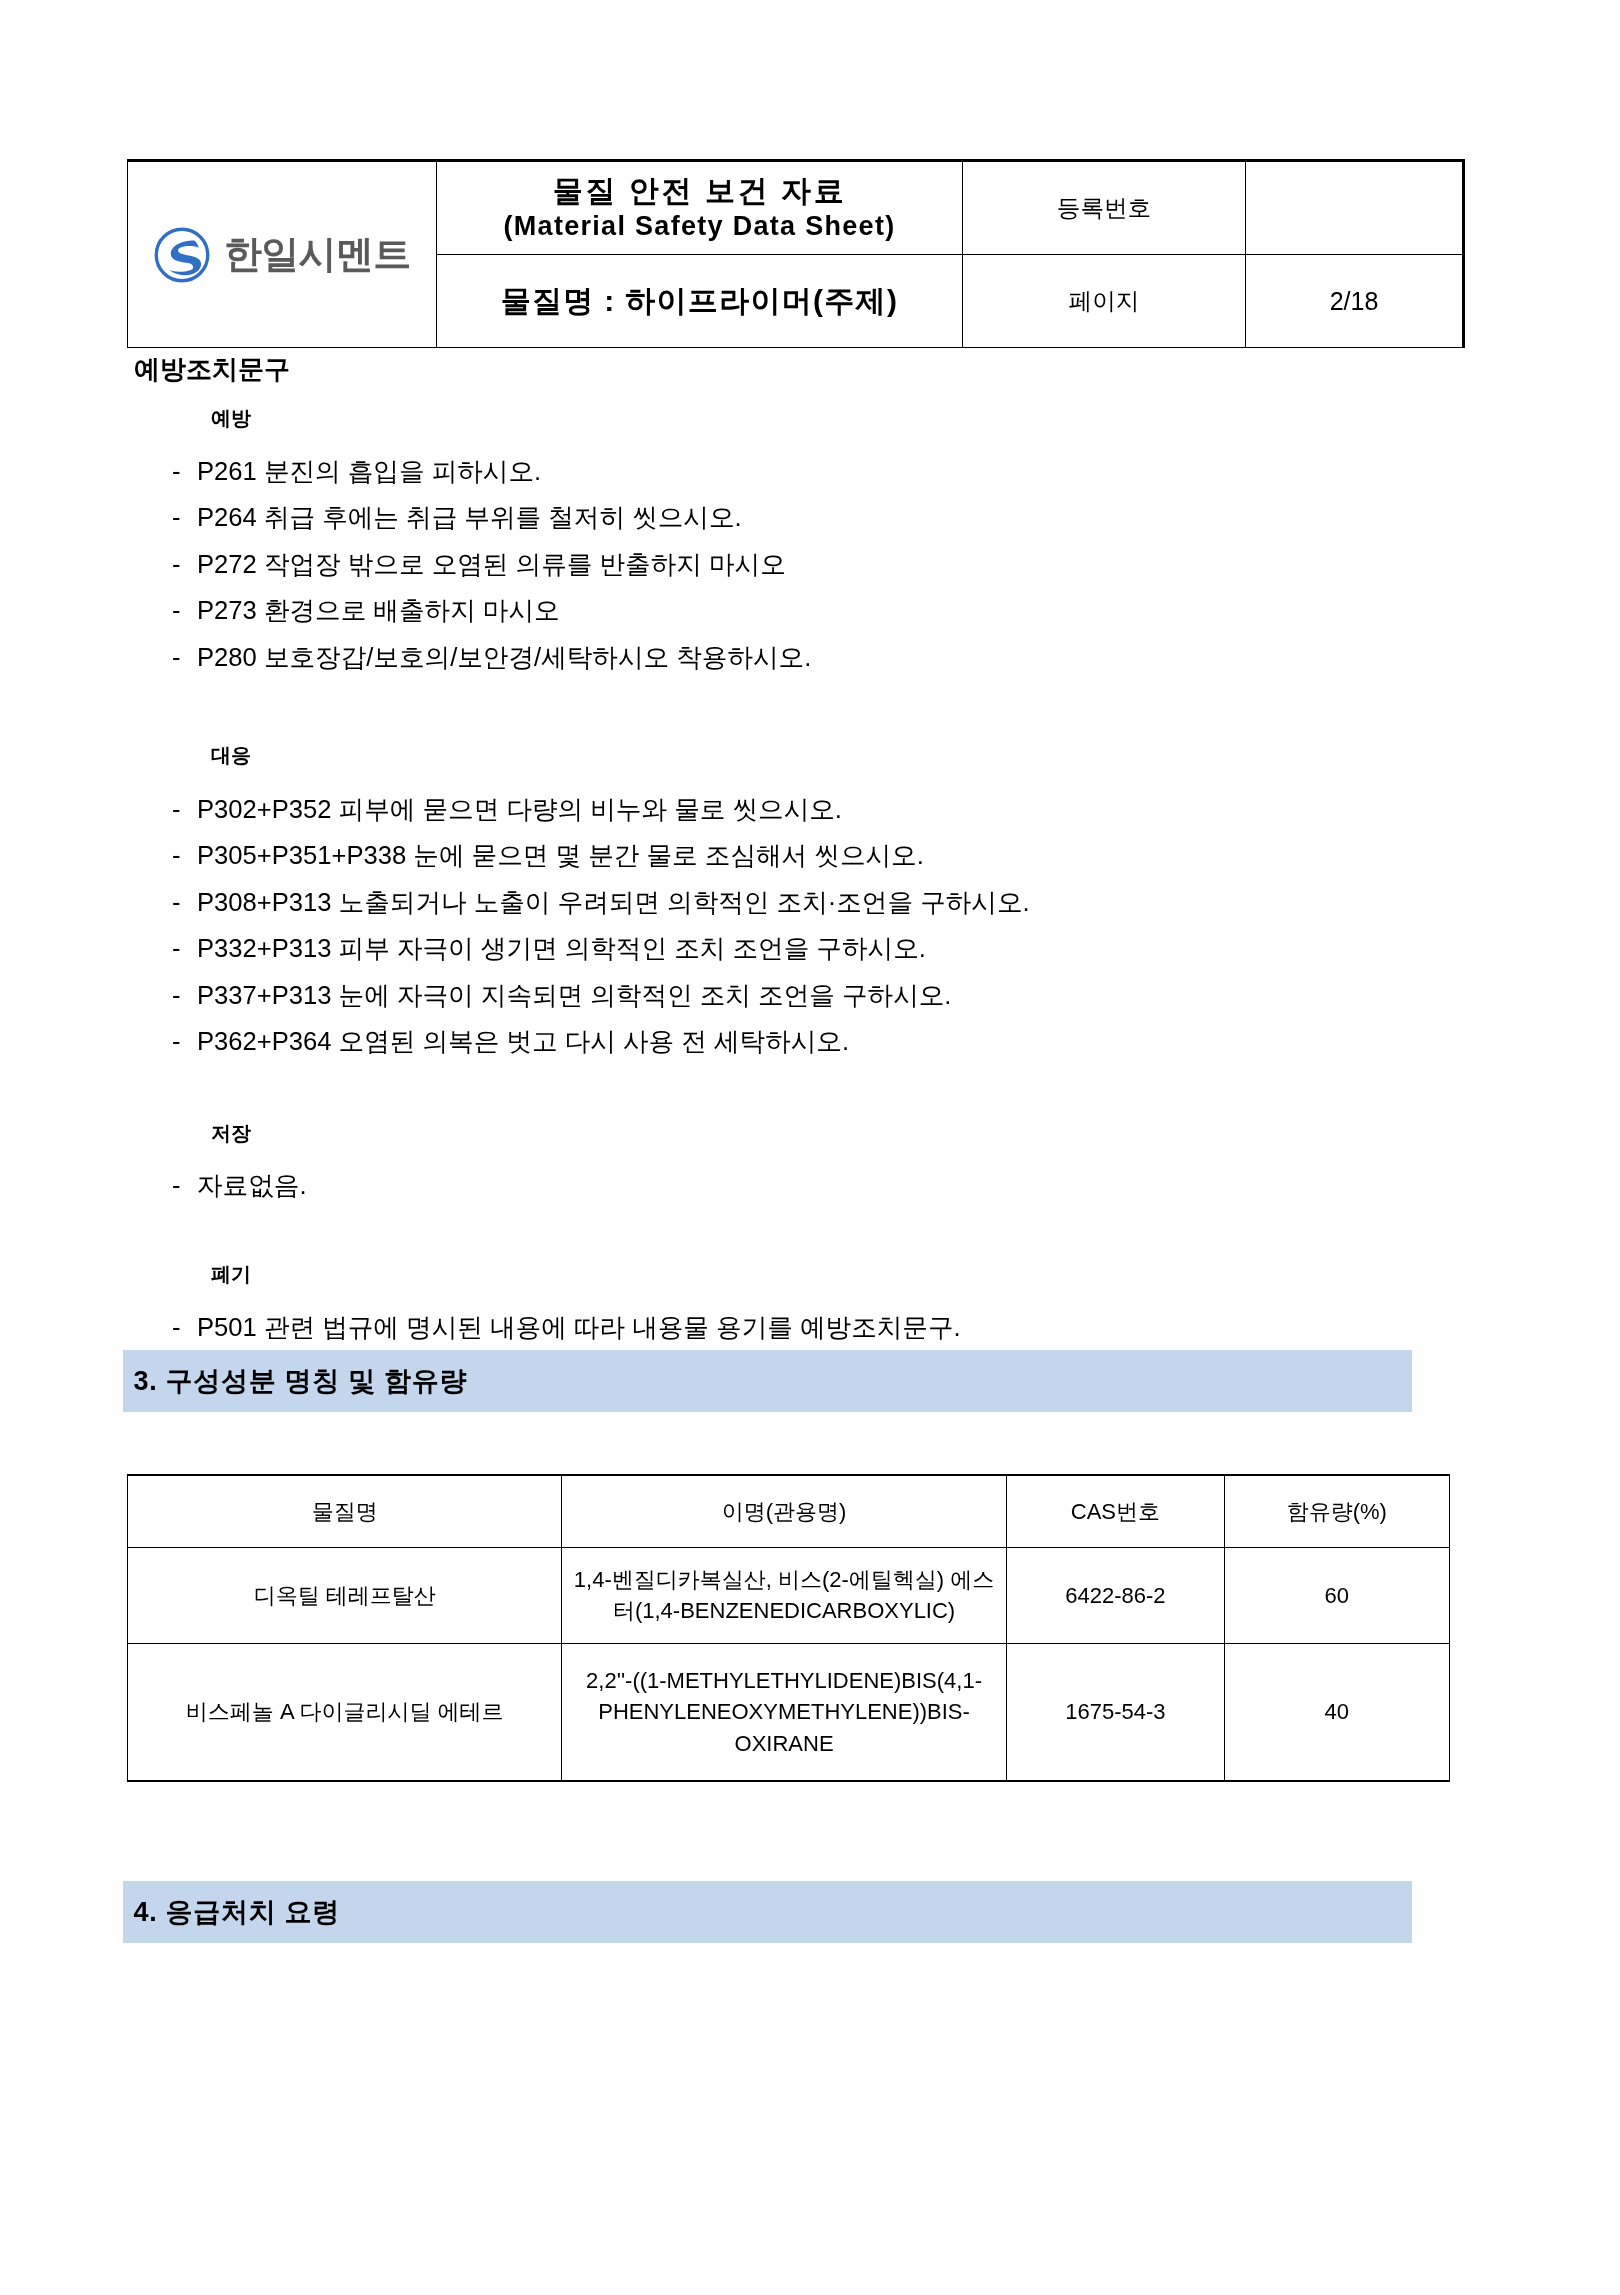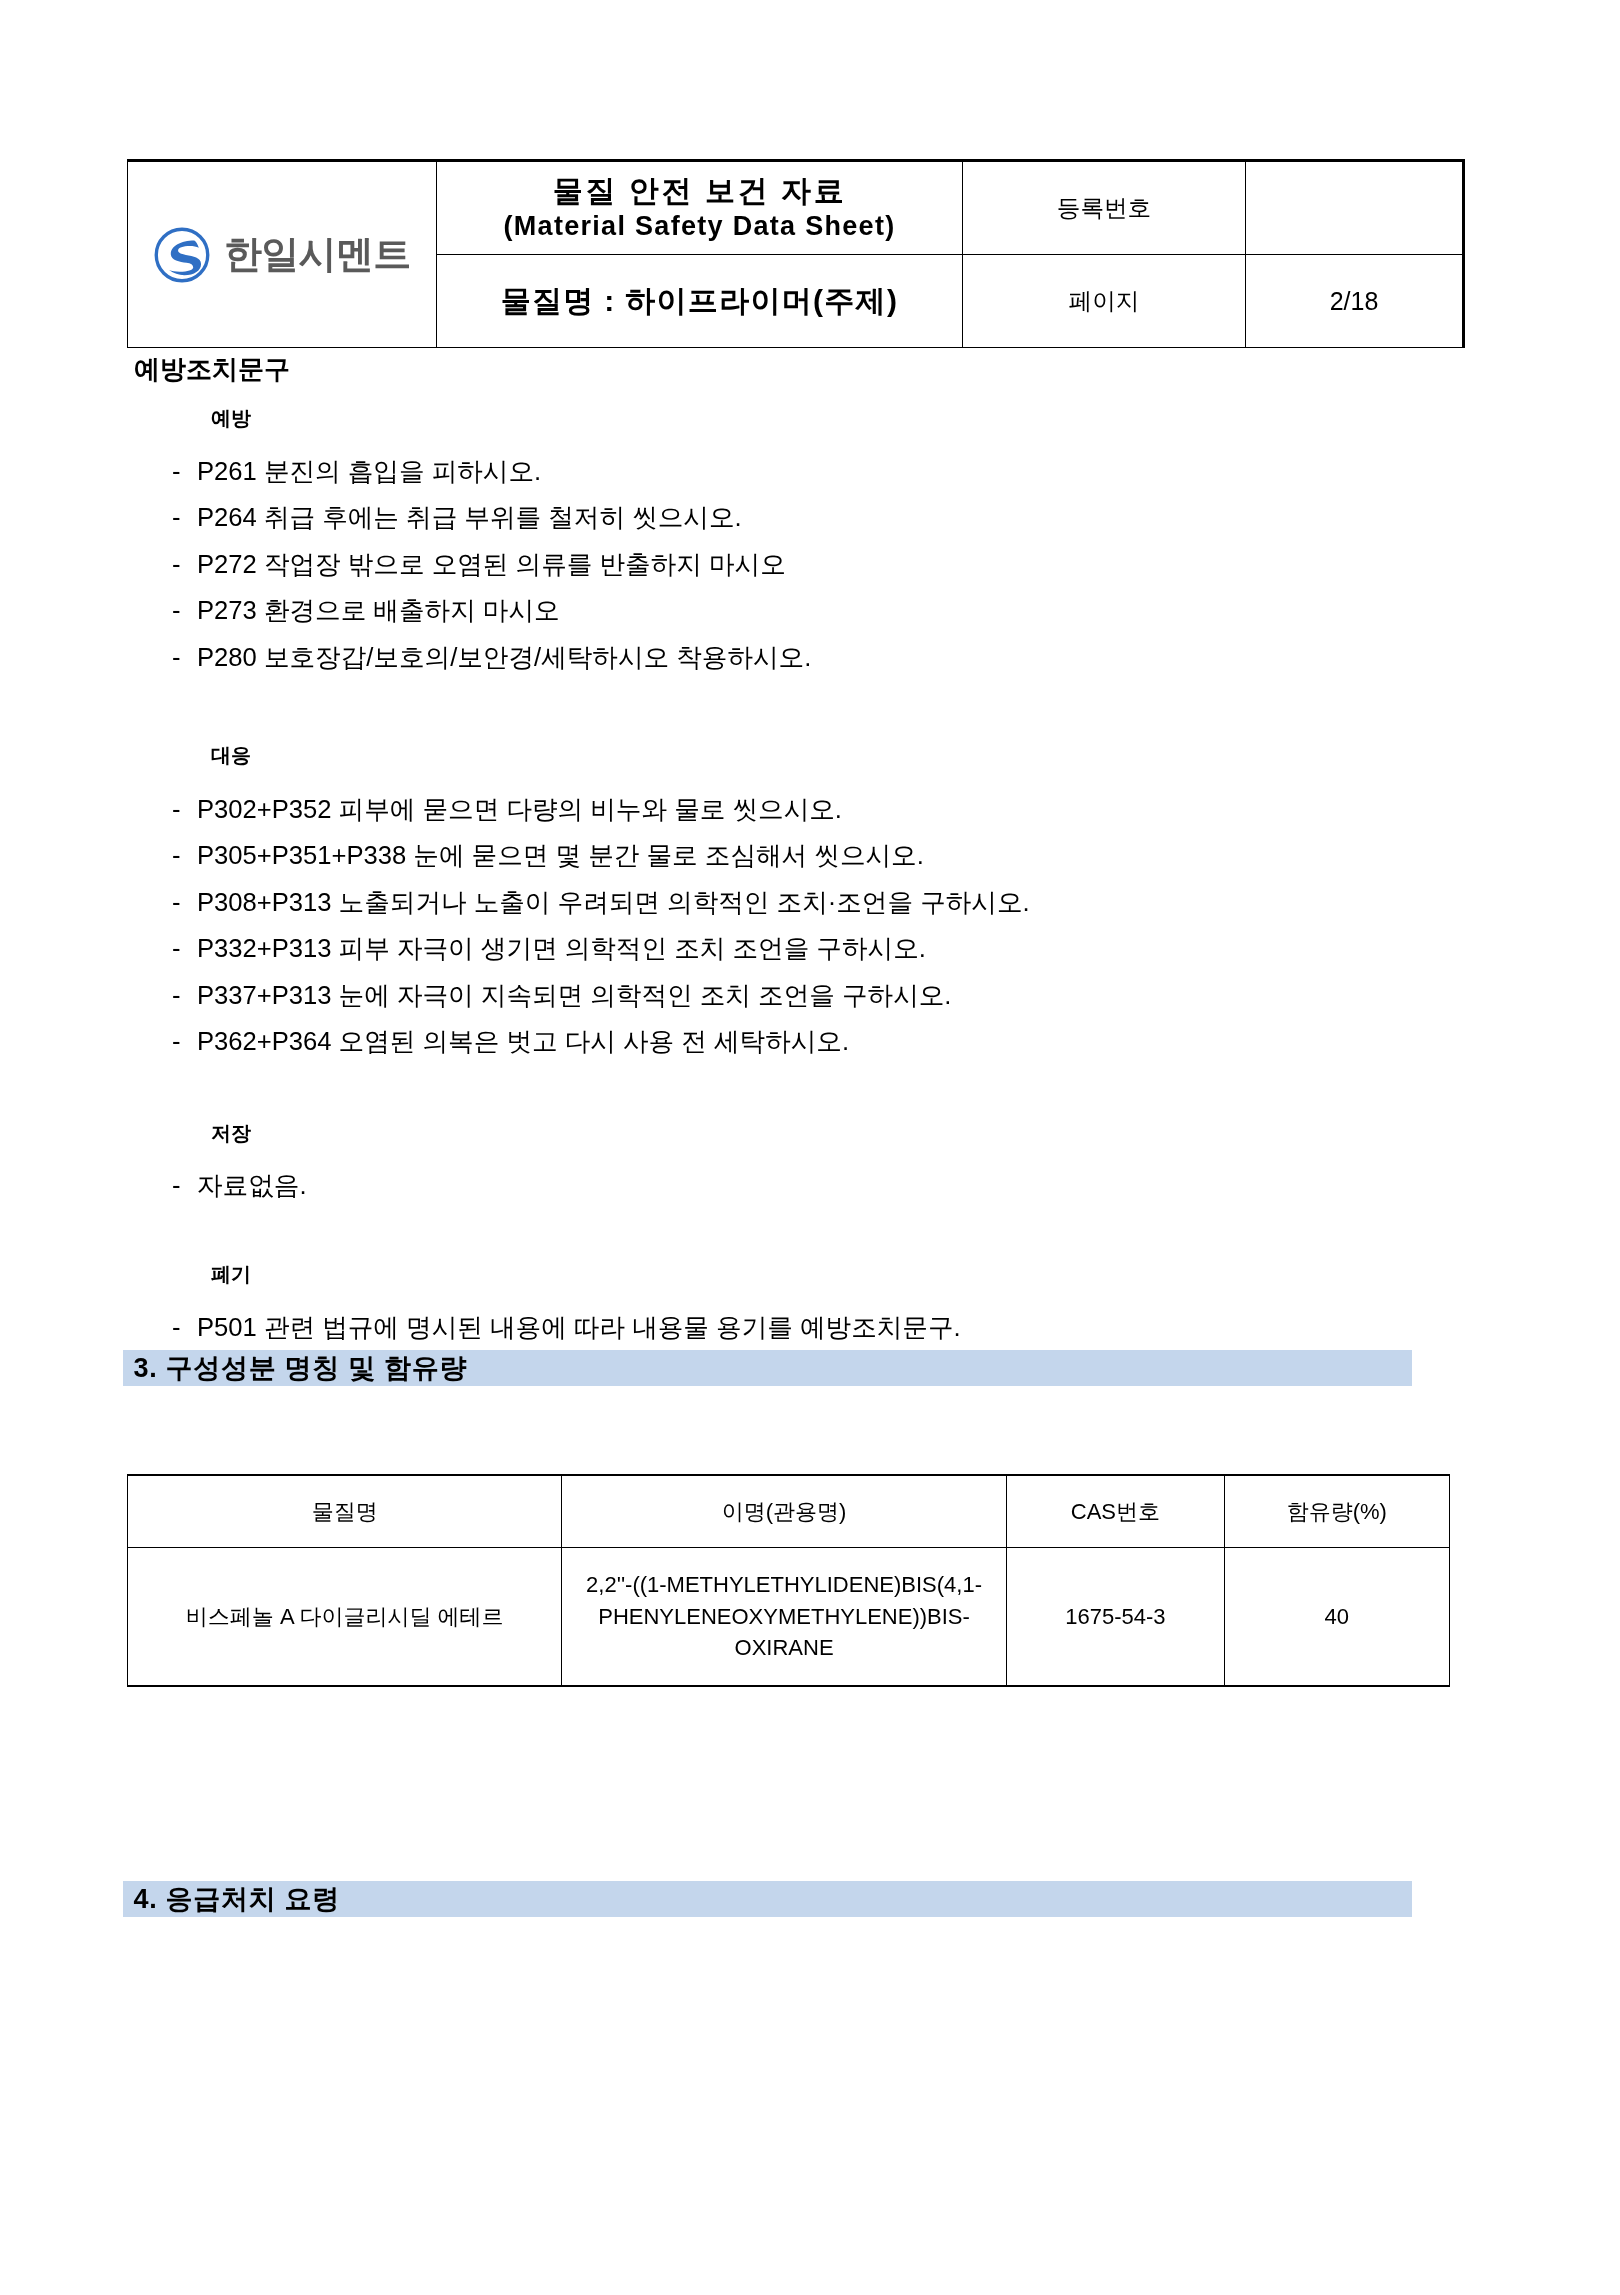--- a/index.html
+++ b/index.html
@@ -108,21 +108,21 @@
   .lv2 { left: 172px; font-weight: normal; }
   .da  { left: 131px; font-weight: bold; font-size: 27px; letter-spacing: 0.3px;}
 
   .dash { display: inline-block; width: 25px; }
 
   
   .banner {
     position: absolute;
     left: 123px;
     width: 1289px;
-    height: 36px;
+    height: 62px;
     background: #c4d6ec;
     display: flex;
     align-items: center;
   }
   .banner-label {
     font-size: 27px;
     font-weight: bold;
     padding-left: 10.5px;
     letter-spacing: 0.7px;
   }
@@ -224,20 +224,26 @@
   <table class="comp-table">
     <thead>
       <tr>
         <th class="c-name">물질명</th>
         <th class="c-alias">이명(관용명)</th>
         <th class="c-cas">CAS번호</th>
         <th class="c-pct">함유량(%)</th>
       </tr>
     </thead>
     <tbody>
+      <tr class="row-tall">
+        <td>디옥틸 테레프탈산</td>
+        <td>1,4-벤질디카복실산, 비스(2-에틸헥실) 에스터(1,4-BENZENEDICARBOXYLIC)</td>
+        <td>6422-86-2</td>
+        <td>60</td>
+      </tr>
       <tr class="row-tall2">
         <td>비스페놀 A 다이글리시딜 에테르</td>
         <td>2,2''-((1-METHYLETHYLIDENE)BIS(4,1-PHENYLENEOXYMETHYLENE))BIS-OXIRANE</td>
         <td>1675-54-3</td>
         <td>40</td>
       </tr>
     </tbody>
   </table>
 
   <div class="banner" style="top:1881px">

